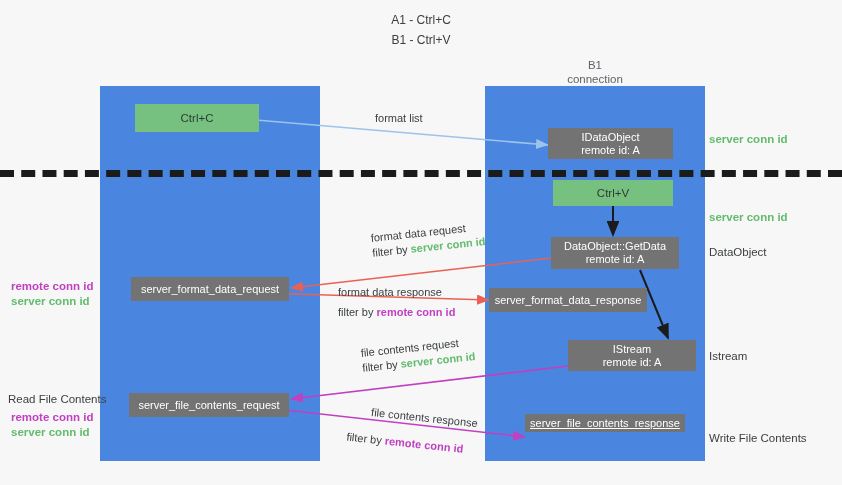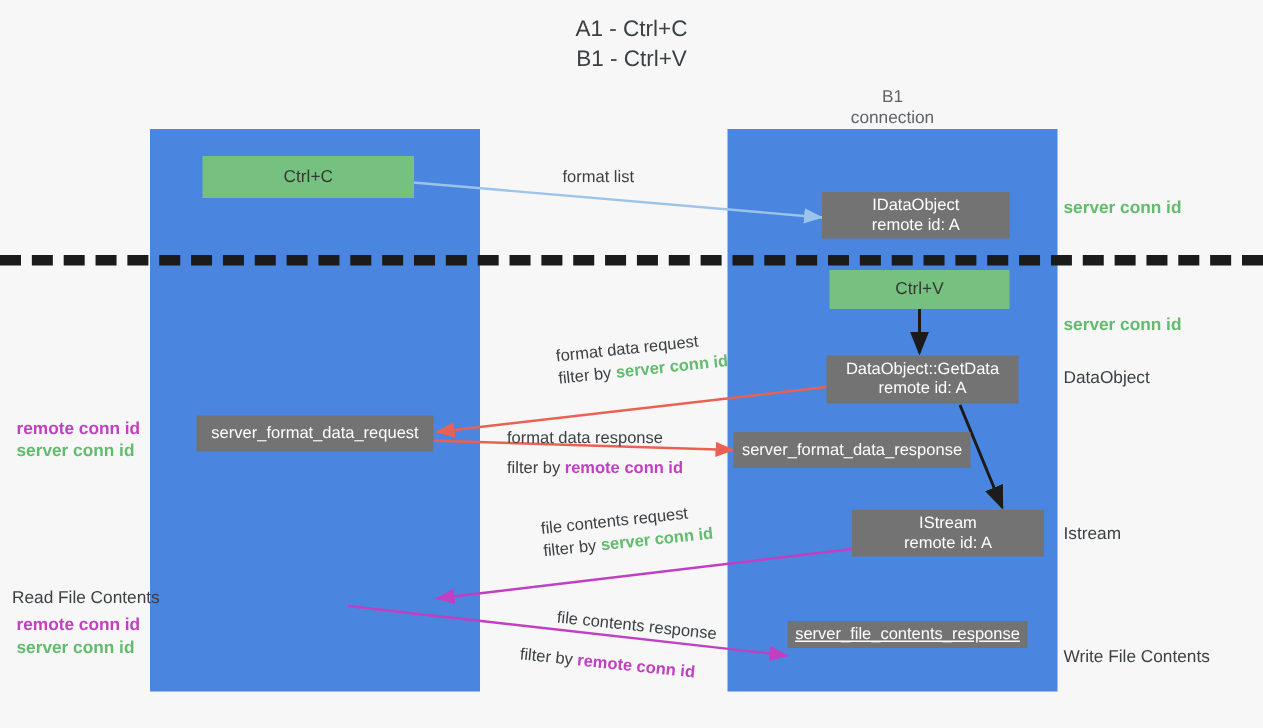--- a/index.html
+++ b/index.html
@@ -8,21 +8,21 @@
     background:#f7f7f7;
     font-family:"Liberation Sans","DejaVu Sans",sans-serif;
     color:#3c4043;
   }
   #stage{position:absolute;inset:0;}
   .abs{position:absolute;}
 
   
   .title{
     left:0;top:10px;width:842px;text-align:center;
-    font-size:15px;line-height:20px;color:#3c4043;white-space:pre-line;
+    font-size:12px;line-height:20px;color:#3c4043;white-space:pre-line;
   }
 
   
   .lane-head{
     text-align:center;font-size:11.5px;line-height:14px;color:#5f6368;
     white-space:pre-line;
   }
 
   
   .lane{background:#4a86e0;}
@@ -97,37 +97,38 @@
 
     <line x1="232" y1="292" x2="489" y2="300" stroke="#ea6153" stroke-width="1.6" marker-end="url(#ah-red)"></line>
 
     <line x1="568" y1="366" x2="291" y2="399" stroke="#c13fc1" stroke-width="1.6" marker-end="url(#ah-mag)"></line>
 
     <line x1="232" y1="404" x2="525" y2="437" stroke="#c13fc1" stroke-width="1.6" marker-end="url(#ah-mag)"></line>
   </svg>
 
   <div class="abs divider"></div>
 
-  <div class="abs node green" style="left:135px;top:104px;width:141px;height:28px;">Ctrl+C</div>
+  <div class="abs node green" style="left:135px;top:104px;width:124px;height:28px;">Ctrl+C</div>
 
   <div class="abs node orange" style="left:548px;top:128px;width:125px;height:31px;">IDataObject
 remote id: A</div>
 
   <div class="abs node green" style="left:553px;top:180px;width:120px;height:26px;">Ctrl+V</div>
 
   <div class="abs node orange" style="left:551px;top:237px;width:128px;height:32px;">DataObject::GetData
 remote id: A</div>
 
   <div class="abs node orange" style="left:568px;top:340px;width:128px;height:31px;">IStream
 remote id: A</div>
 
   <div class="abs node orange" style="left:131px;top:277px;width:158px;height:24px;">server_format_data_request</div>
 
   <div class="abs node orange" style="left:489px;top:288px;width:158px;height:24px;">server_format_data_response</div>
 
+  <div class="abs node orange" style="left:129px;top:393px;width:160px;height:24px;">server_file_contents_request</div>
 
   <div class="abs node orange" style="left:525px;top:414px;width:160px;height:18px;text-decoration:underline;">server_file_contents_response</div>
 
   <div class="abs alabel" style="left:375px;top:111px;">format list</div>
 
   <div class="abs" style="left:370px;top:231px;transform:rotate(-6deg);transform-origin:left top;">
     <div class="alabel">format data request</div>
     <div class="alabel">
       <span>filter by </span><span class="green">server conn id</span>
     </div>

